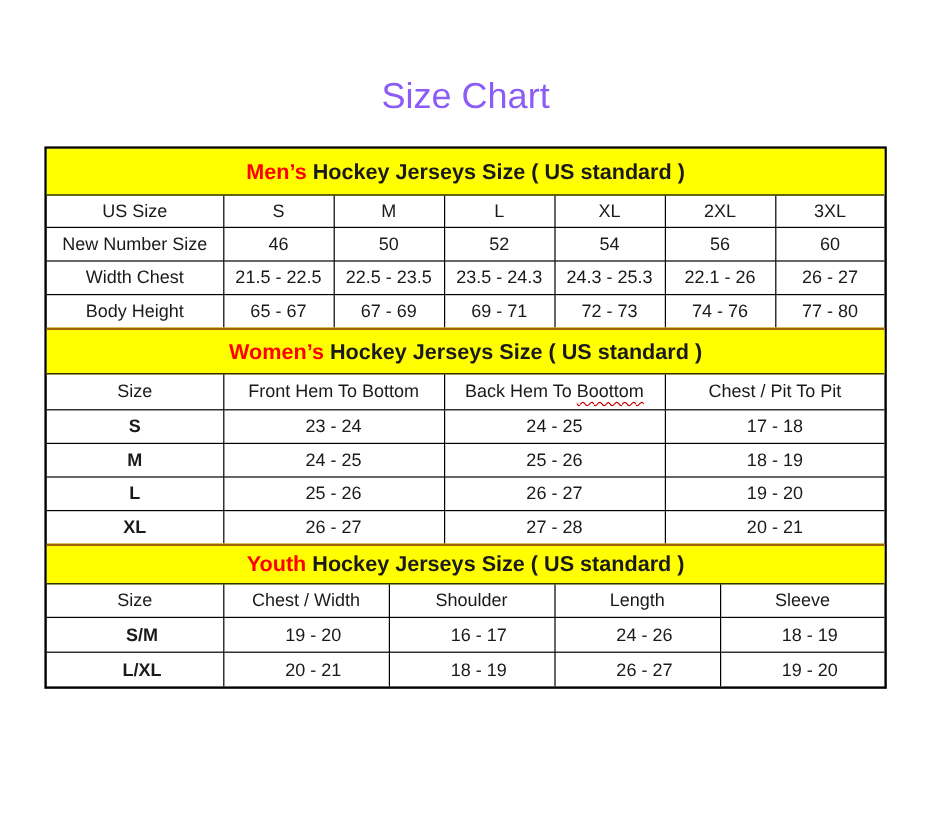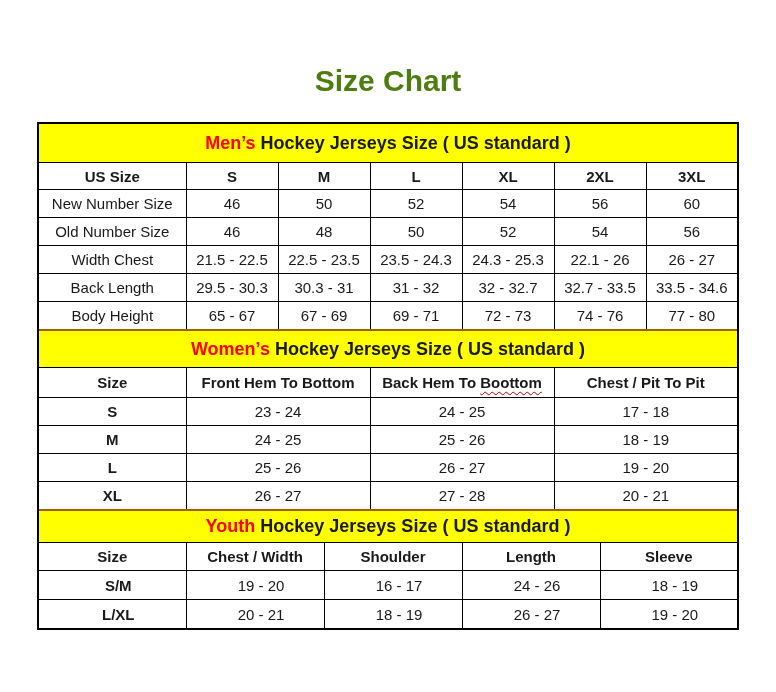--- a/index.html
+++ b/index.html
@@ -9,22 +9,22 @@
     font-family: "Liberation Sans", sans-serif;
     color: #1a1a1a;
     position: relative;
     overflow: hidden;
   }
   .page-title {
     position: absolute;
     top: 64px; left: 0; width: 100%;
     text-align: center;
     font-size: 30px;
-    font-weight: 700;
-    color: #4d7c0f;
+    font-weight: 400;
+    color: #8b5cf6;
   }
   .size-tables {
     position: absolute;
     left: 37px; top: 122px;
     width: 698px;
     border: 2px solid #000;
     box-sizing: content-box;
   }
   .band {
     background: #FFFF00;
@@ -47,21 +47,21 @@
   }
   th, td {
     border: 1px solid #000;
     text-align: center;
     vertical-align: middle;
     font-size: 15px;
     padding: 0;
     overflow: hidden;
     white-space: nowrap;
   }
-  th { font-weight: 700; margin-left: 44px; }
+  th { font-weight: 400; margin-left: 44px; }
   td { font-weight: 400; }
   .mens   th { height: 26px; }
   .mens   td { height: 27px; }
   .womens th { height: 29px; }
   .womens td { height: 27px; }
   .youth  th { height: 27px; }
   .youth  td { height: 28px; padding-left: 12px; }
   .womens td:first-child,
   .youth  td:first-child { font-weight: 700; }
   .squiggle {
@@ -108,45 +108,27 @@
         <tr>
           <td>New Number Size</td>
           <td>46</td>
           <td>50</td>
           <td>52</td>
           <td>54</td>
           <td>56</td>
           <td>60</td>
         </tr>
         <tr>
-          <td>Old Number Size</td>
-          <td>46</td>
-          <td>48</td>
-          <td>50</td>
-          <td>52</td>
-          <td>54</td>
-          <td>56</td>
-        </tr>
-        <tr>
           <td>Width Chest</td>
           <td>21.5 - 22.5</td>
           <td>22.5 - 23.5</td>
           <td>23.5 - 24.3</td>
           <td>24.3 - 25.3</td>
           <td>22.1 - 26</td>
           <td>26 - 27</td>
-        </tr>
-        <tr>
-          <td>Back Length</td>
-          <td>29.5 - 30.3</td>
-          <td>30.3 - 31</td>
-          <td>31 - 32</td>
-          <td>32 - 32.7</td>
-          <td>32.7 - 33.5</td>
-          <td>33.5 - 34.6</td>
         </tr>
         <tr>
           <td>Body Height</td>
           <td>65 - 67</td>
           <td>67 - 69</td>
           <td>69 - 71</td>
           <td>72 - 73</td>
           <td>74 - 76</td>
           <td>77 - 80</td>
         </tr>

